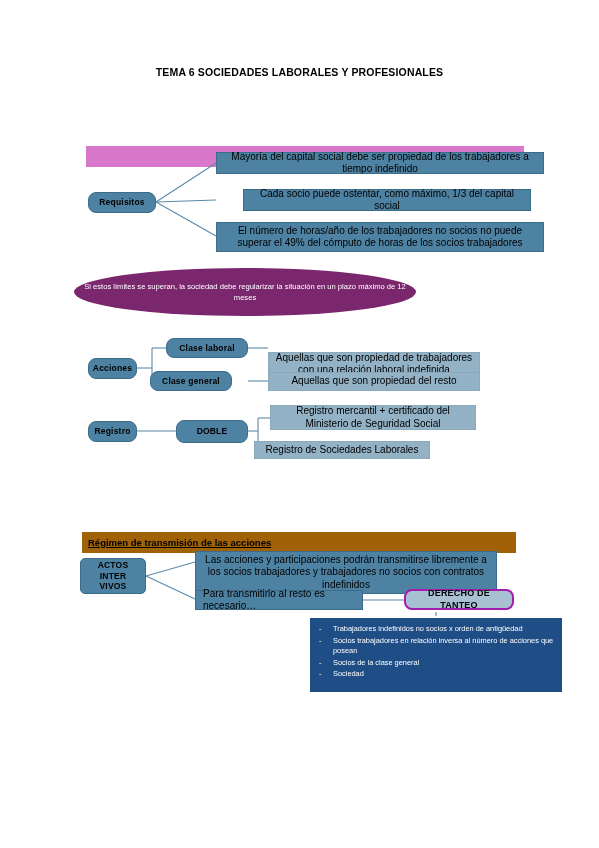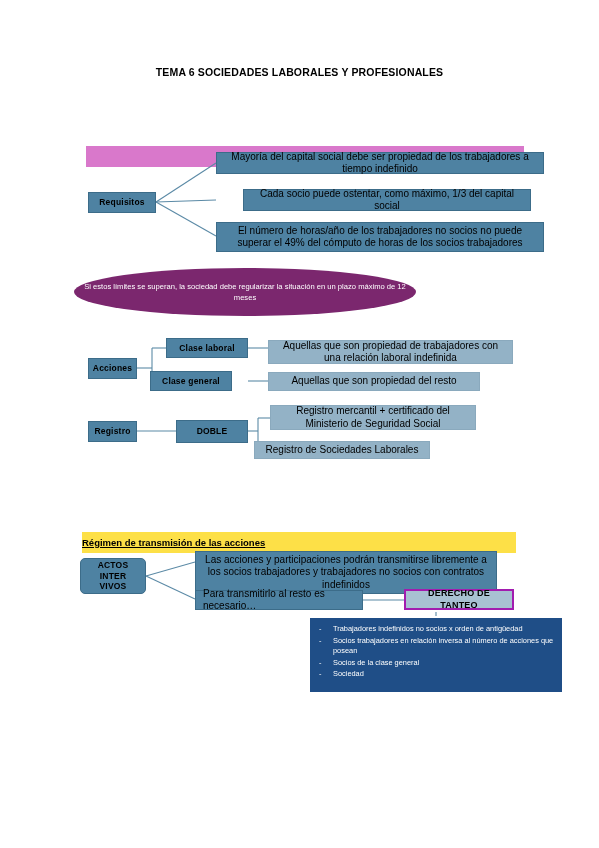--- a/index.html
+++ b/index.html
@@ -38,23 +38,23 @@
     margin-top:36px;
   }
   .banner span{text-decoration:underline;}
   #banner-sociedades{
     left:86px;top:110px;width:438px;
     background:#d978cb;
     justify-content:center;
   }
   #banner-regimen{
     left:82px;top:496px;width:434px;
-    background:#fde047;
+    background:#a16207;
     justify-content:flex-start;
-    padding-left:0;
+    padding-left:6px;
     font-size:9.5px;
   }
 
   
   .box{
     display:flex;
     align-items:center;
     justify-content:center;
     text-align:center;
     color:#000;
@@ -70,21 +70,21 @@
     border:1px solid #8aa9bd;
   }
   .box-lightest{
     background:#a8c1d2;
     border:2px solid #a21caf;
   }
   .box-navy{
     background:#1f4e87;
     border:1px solid #1f4e87;
   }
-  .lbl{font-weight:bold;font-size:8.5px;letter-spacing:.2px;}
+  .lbl{font-weight:bold;font-size:8.5px;letter-spacing:.2px;border-radius:8px;}
   .txt{font-weight:normal;font-size:10px;}
 
   
   #ellipse-regularizar{
     left:74px;top:268px;width:342px;height:48px;
     border-radius:50%;
     background:#7b276e;
     display:flex;align-items:center;justify-content:center;
     text-align:center;
     color:#ffffff;
@@ -166,21 +166,21 @@
   <div class="abs box box-mid txt" style="left:243px;top:189px;width:288px;height:22px;">Cada socio puede ostentar, como máximo, 1/3 del capital social</div>
 
   <div class="abs box box-mid txt" style="left:216px;top:222px;width:328px;height:30px;">El número de horas/año de los trabajadores no socios no puede superar el 49% del cómputo de horas de los socios trabajadores</div>
 
   <div class="abs" id="ellipse-regularizar">Si estos límites se superan, la sociedad debe regularizar la situación en un plazo máximo de 12 meses</div>
 
   <div class="abs box box-mid lbl" style="left:88px;top:358px;width:49px;height:21px;">Acciones</div>
 
   <div class="abs box box-mid lbl" style="left:166px;top:338px;width:82px;height:20px;">Clase laboral</div>
 
-  <div class="abs box box-light txt" style="left:268px;top:340px;width:245px;height:24px;">Aquellas que son propiedad de trabajadores con una relación laboral indefinida</div>
+  <div class="abs box box-light txt" style="left:268px;top:352px;width:212px;height:24px;">Aquellas que son propiedad de trabajadores con una relación laboral indefinida</div>
 
   <div class="abs box box-mid lbl" style="left:150px;top:371px;width:82px;height:20px;">Clase general</div>
 
   <div class="abs box box-light txt" style="left:268px;top:372px;width:212px;height:19px;">Aquellas que son propiedad del resto</div>
 
   <div class="abs box box-mid lbl" style="left:88px;top:421px;width:49px;height:21px;">Registro</div>
 
   <div class="abs box box-mid lbl" style="left:176px;top:420px;width:72px;height:23px;">DOBLE</div>
 
   <div class="abs box box-light txt" style="left:270px;top:405px;width:206px;height:25px;">Registro mercantil + certificado del Ministerio de Seguridad Social</div>

